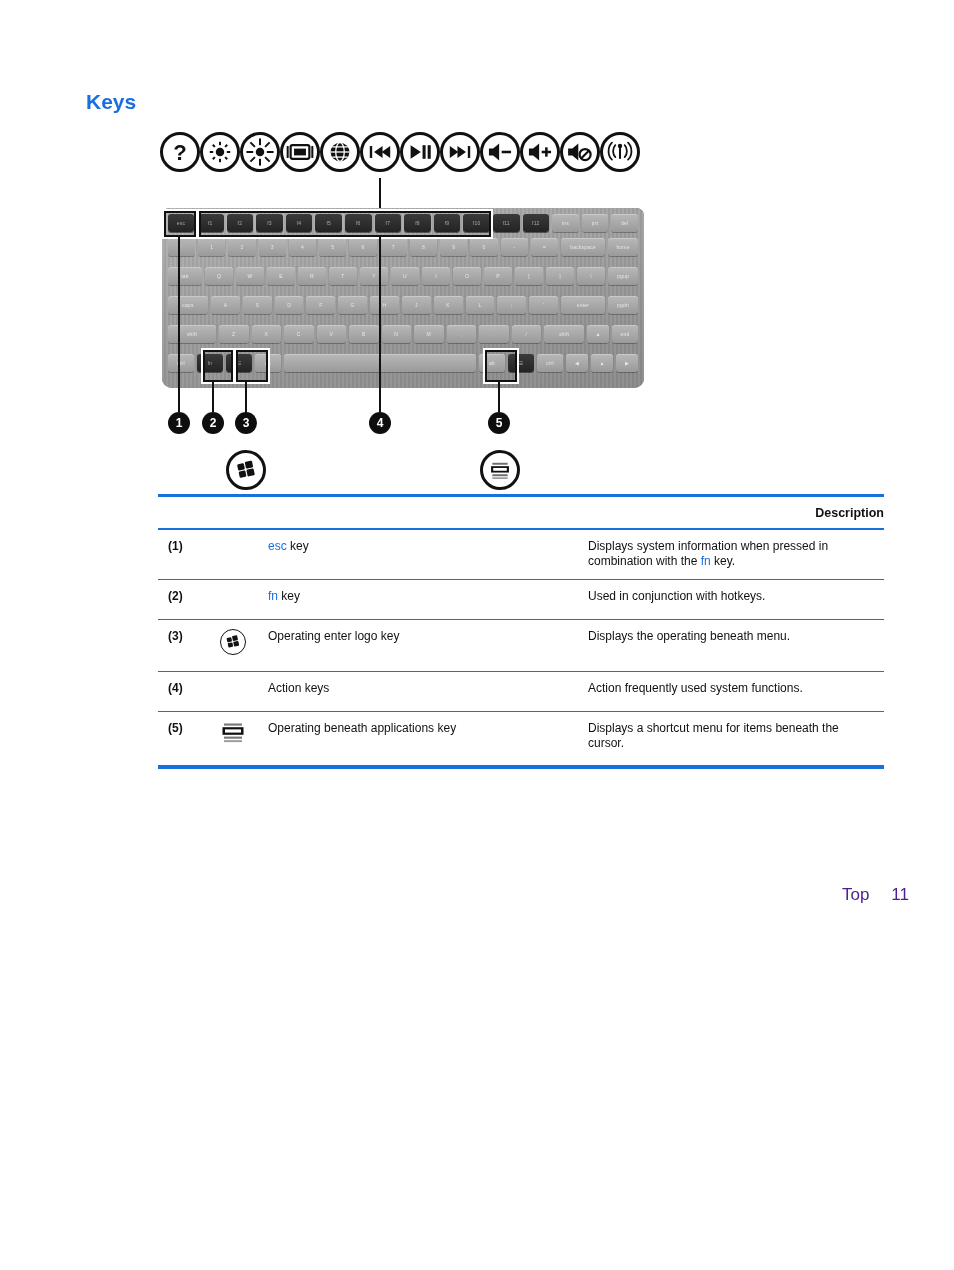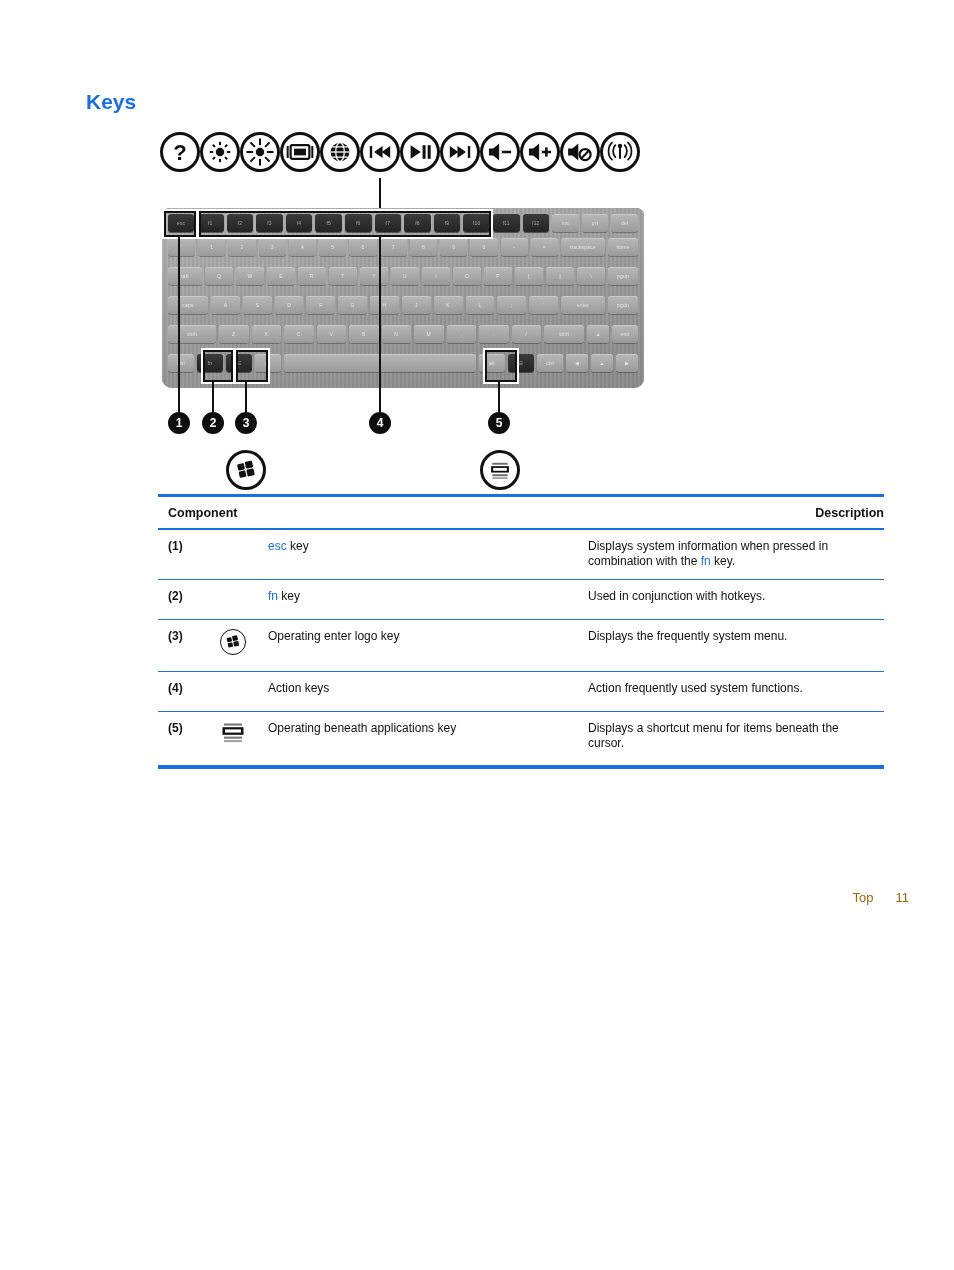--- a/index.html
+++ b/index.html
@@ -96,21 +96,21 @@
   .blue{color:#1a6fe0;}
 
   .row-ic{width:26px;height:26px;border-radius:50%;border:1.6px solid #111;background:#fff;position:relative;box-sizing:border-box;}
   .row-ic svg{position:absolute;left:0;top:0;width:100%;height:100%;}
   .appskey-ic{width:26px;height:24px;position:relative;}
   .appskey-ic svg{position:absolute;left:0;top:0;width:100%;height:100%;}
 
   
   .footer{
     position:absolute;right:68px;bottom:57px;
-    font-size:13px;color:#a16207;display:flex;gap:22px;align-items:baseline;
+    font-size:17px;color:#4c1d95;display:flex;gap:22px;align-items:baseline;
   }
 </style>
 </head>
 <body>
 
 <div class="page">
 
   <div class="page-title">Keys</div>
 
   <div class="figure">
@@ -554,21 +554,20 @@
         <rect x="11" y="28.6" width="18" height="2.0" fill="#9a9a9a"></rect>
       </svg>
     </div>
   </div>
 
   <div class="tbl">
 
     <div class="rule-top"></div>
 
     <div class="thead">
-      <div class="th c1">Component</div>
       <div class="th c2">Description</div>
     </div>
 
     <div class="rule-head"></div>
 
     <div class="trow">
       <div class="cell-num">(1)</div>
       <div class="cell-icon"></div>
       <div class="cell-name"><span class="blue">esc</span><span> key</span></div>
       <div class="cell-desc"><span>Displays system information when pressed in combination with the </span><span class="blue">fn</span><span> key.</span></div>
@@ -591,21 +590,21 @@
             <g transform="rotate(-12 13 13)">
               <rect x="7" y="7.4" width="5.2" height="4.8" rx="0.9" fill="#111"></rect>
               <rect x="13.2" y="6.7" width="5.6" height="5.3" rx="0.9" fill="#111"></rect>
               <rect x="7" y="13.1" width="5.2" height="4.8" rx="0.9" fill="#111"></rect>
               <rect x="13.2" y="12.9" width="5.6" height="5.3" rx="0.9" fill="#111"></rect>
             </g>
           </svg>
         </div>
       </div>
       <div class="cell-name">Operating enter logo key</div>
-      <div class="cell-desc">Displays the frequently system menu.</div>
+      <div class="cell-desc">Displays the operating beneath menu.</div>
     </div>
     <div class="rule-row"></div>
 
     <div class="trow">
       <div class="cell-num">(4)</div>
       <div class="cell-icon"></div>
       <div class="cell-name">Action keys</div>
       <div class="cell-desc">Action frequently used system functions.</div>
     </div>
     <div class="rule-row"></div>

